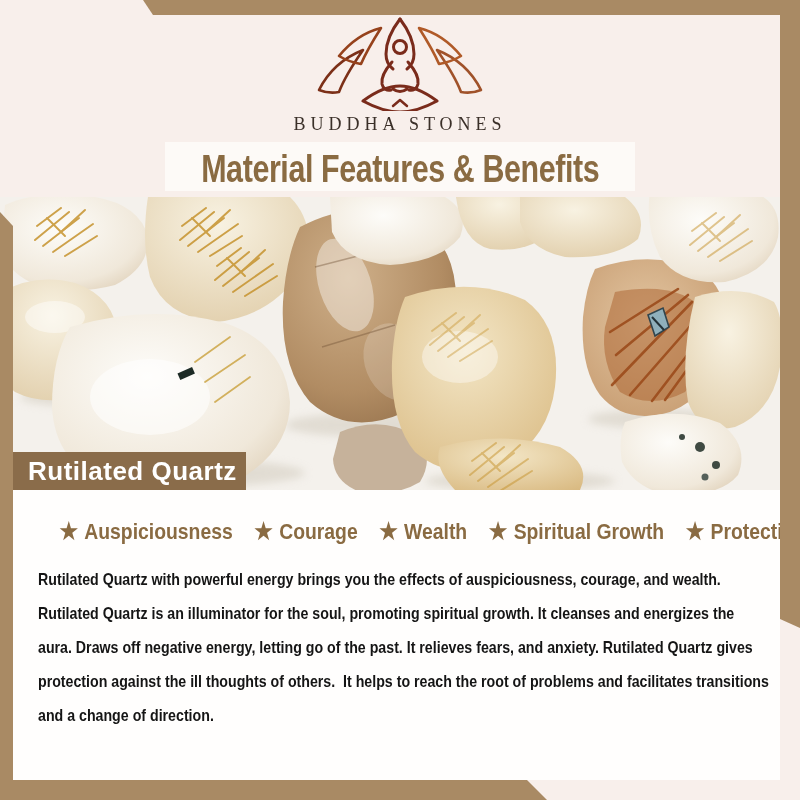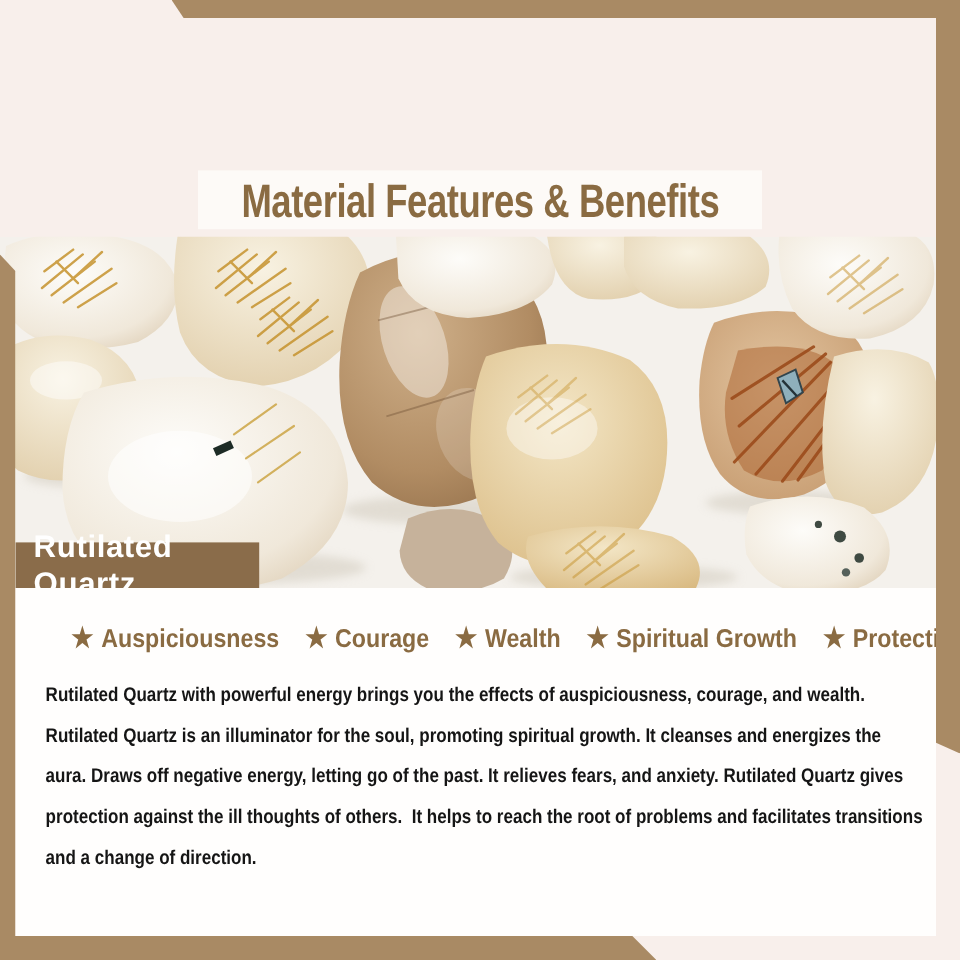--- a/index.html
+++ b/index.html
@@ -41,21 +41,21 @@
     white-space:nowrap;
     font-size:39px;font-weight:700;letter-spacing:-0.5px;
     color:var(--accent-brown,#8a6b42);
     transform:scaleX(.78);
   }
 
   
   .photo{position:absolute;left:0;top:197px;width:780px;height:293px;z-index:1;overflow:hidden;}
   .photo svg{display:block;width:780px;height:293px;}
   .photo-label{
-    position:absolute;left:13px;top:255px;height:38px;width:203px;
+    position:absolute;left:13px;top:255px;height:38px;width:233px;
     background:var(--label-bg,#8a6c4a);
     display:flex;align-items:center;z-index:4;
   }
   .photo-label span{
     padding-left:15px;color:#ffffff;font-size:26px;font-weight:700;letter-spacing:.5px;
   }
 
   
   .content{
     position:absolute;left:13px;top:490px;width:767px;height:290px;
@@ -80,20 +80,42 @@
 </head>
 <body>
 
 <div class="page">
 
   <div class="band band-top"></div>
   <div class="band band-right"></div>
   <div class="band band-left"></div>
   <div class="band band-bottom"></div>
 
+  <header class="brand">
+    <svg width="190" height="95" viewBox="0 0 190 95">
+      <g fill="none" stroke-linecap="round" stroke-linejoin="round">
+
+        <path d="M14,74 Q28,46 58,34 Q40,60 34,76 Q24,78 14,74 Z" stroke="#7c3018" stroke-width="2.6"></path>
+        <path d="M34,40 Q52,18 76,12 Q62,34 56,48 Q44,46 34,40 Z" stroke="#96421c" stroke-width="2.6"></path>
+        <path d="M176,74 Q162,46 132,34 Q150,60 156,76 Q166,78 176,74 Z" stroke="#a0522a" stroke-width="2.6"></path>
+        <path d="M156,40 Q138,18 114,12 Q128,34 134,48 Q146,46 156,40 Z" stroke="#b05a28" stroke-width="2.6"></path>
+
+        <path d="M95,3 C85,16 81,27 81,38 C81,45 84,50 88,53" stroke="#7a2b1b" stroke-width="3"></path>
+        <path d="M95,3 C105,16 109,27 109,38 C109,45 106,50 102,53" stroke="#7a2b1b" stroke-width="3"></path>
+
+        <circle cx="95" cy="31" r="6.5" stroke="#7a2b1b" stroke-width="3"></circle>
+        <path d="M87,46 C80,54 76,62 77,68 C78,73 82,75 86,74" stroke="#7a2b1b" stroke-width="3"></path>
+        <path d="M103,46 C110,54 114,62 113,68 C112,73 108,75 104,74" stroke="#7a2b1b" stroke-width="3"></path>
+        <path d="M88,73 Q95,78 102,73" stroke="#7a2b1b" stroke-width="3"></path>
+        <path d="M58,85 Q78,70 95,70 Q112,70 132,85 Q112,96 95,96 Q78,96 58,85 Z" stroke="#7a2b1b" stroke-width="3"></path>
+        <path d="M88,90 L95,84 L102,90" stroke="#7a2b1b" stroke-width="2.5"></path>
+      </g>
+    </svg>
+    <div class="brand-name">BUDDHA STONES</div>
+  </header>
 
   <div class="title-panel">
     <span class="title-text">Material Features &amp; Benefits</span>
   </div>
 
   <div class="photo">
     <svg viewBox="0 0 780 293" preserveAspectRatio="none">
       <defs>
         <radialGradient id="gW" cx="40%" cy="35%" r="80%">
           <stop offset="0" stop-color="#fdfcf9"></stop>

